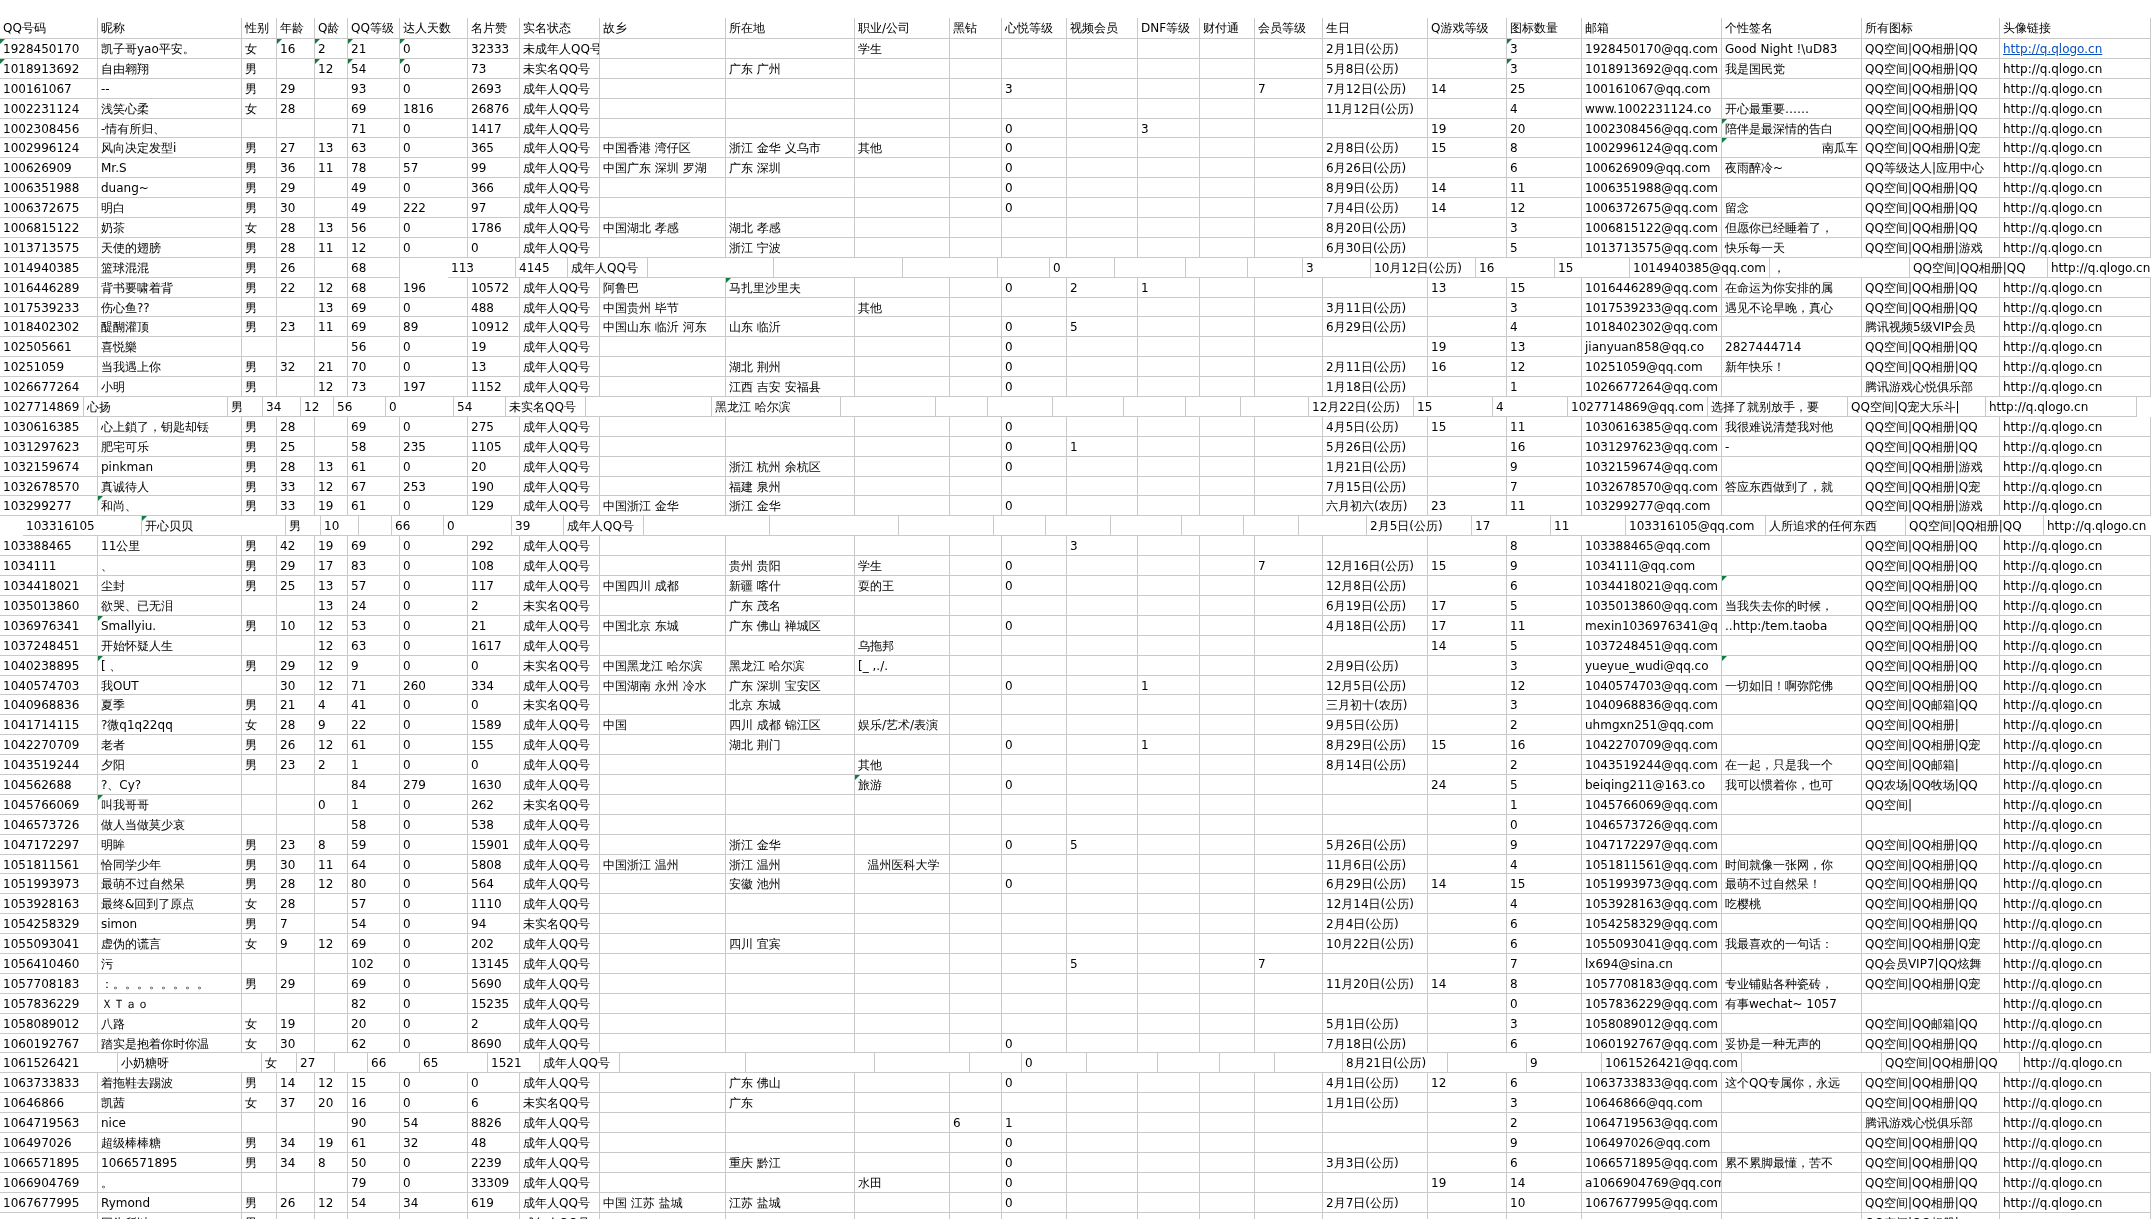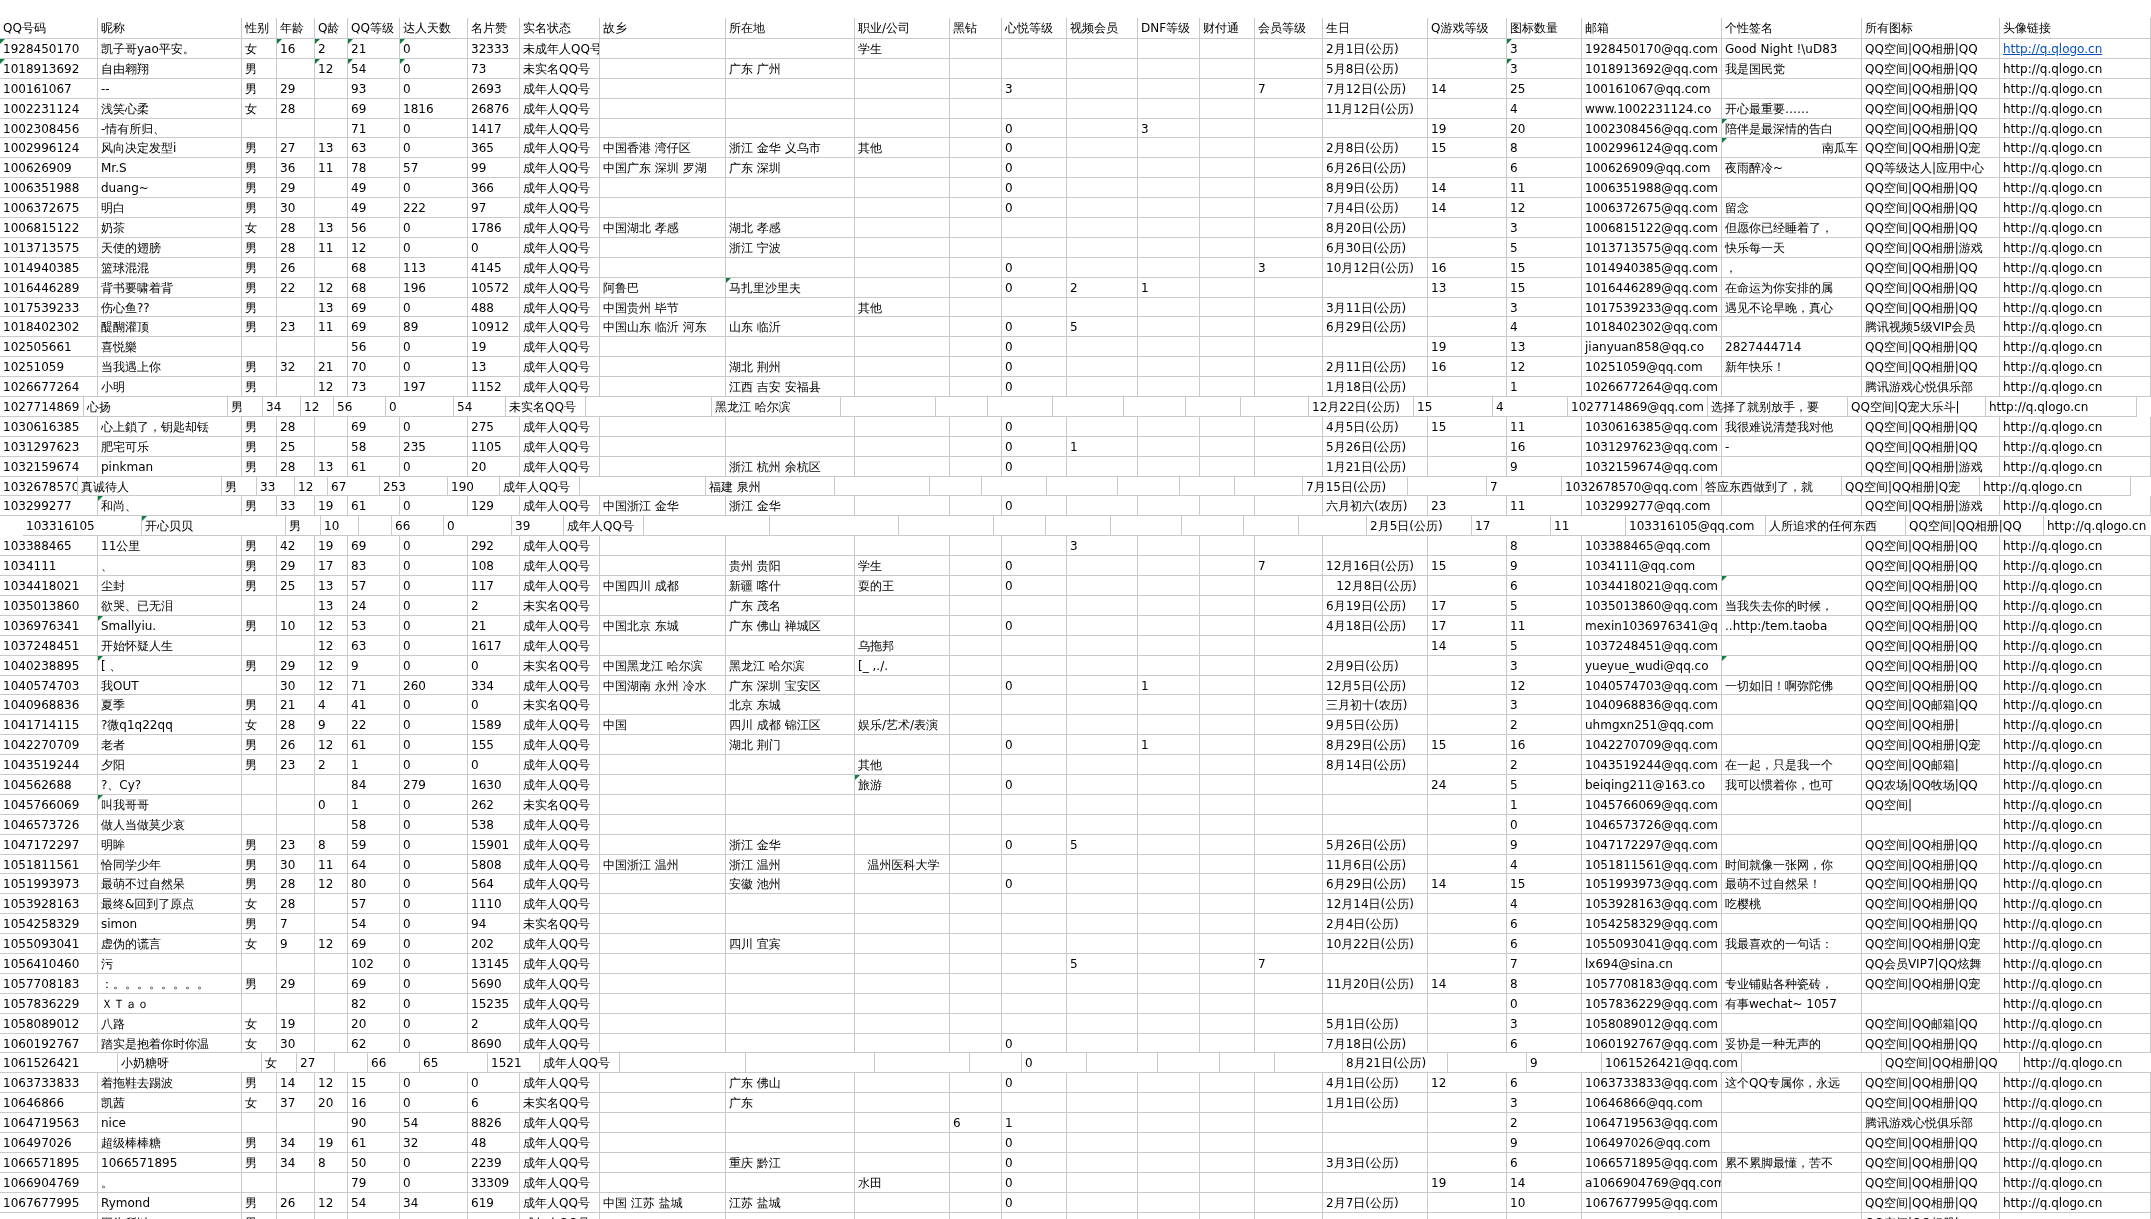--- a/index.html
+++ b/index.html
@@ -345,21 +345,21 @@
       <div class="cell" style="width: 138px;">QQ空间|QQ相册|游戏</div>
       <div class="cell" style="width: 151px;">http://q.qlogo.cn</div>
     </div>
     <div class="row">
       <div class="cell" style="width: 98px;">1014940385</div>
       <div class="cell" style="width: 144px;">篮球混混</div>
       <div class="cell" style="width: 35px;">男</div>
       <div class="cell" style="width: 38px;">26</div>
       <div class="cell" style="width: 33px;"></div>
       <div class="cell" style="width: 52px;">68</div>
-      <div class="cell" style="width: 68px;">113</div>
+      <div class="cell" style="width: 68px; margin-left: 48px;">113</div>
       <div class="cell" style="width: 52px;">4145</div>
       <div class="cell" style="width: 80px;">成年人QQ号</div>
       <div class="cell" style="width: 126px;"></div>
       <div class="cell" style="width: 129px;"></div>
       <div class="cell" style="width: 95px;"></div>
       <div class="cell" style="width: 52px;"></div>
       <div class="cell" style="width: 65px;">0</div>
       <div class="cell" style="width: 71px;"></div>
       <div class="cell" style="width: 62px;"></div>
       <div class="cell" style="width: 55px;"></div>
@@ -636,21 +636,21 @@
       <div class="cell" style="width: 68px;"></div>
       <div class="cell" style="width: 105px;">1月21日(公历)</div>
       <div class="cell" style="width: 79px;"></div>
       <div class="cell" style="width: 75px;">9</div>
       <div class="cell" style="width: 140px;">1032159674@qq.com</div>
       <div class="cell" style="width: 140px;"></div>
       <div class="cell" style="width: 138px;">QQ空间|QQ相册|游戏</div>
       <div class="cell" style="width: 151px;">http://q.qlogo.cn</div>
     </div>
     <div class="row">
-      <div class="cell" style="width: 78px;">1032678570</div>
+      <div class="cell" style="width: 98px;">1032678570</div>
       <div class="cell" style="width: 144px;">真诚待人</div>
       <div class="cell" style="width: 35px;">男</div>
       <div class="cell" style="width: 38px;">33</div>
       <div class="cell" style="width: 33px;">12</div>
       <div class="cell" style="width: 52px;">67</div>
       <div class="cell" style="width: 68px;">253</div>
       <div class="cell" style="width: 52px;">190</div>
       <div class="cell" style="width: 80px;">成年人QQ号</div>
       <div class="cell" style="width: 126px;"></div>
       <div class="cell" style="width: 129px;">福建 泉州</div>
@@ -789,21 +789,21 @@
       <div class="cell" style="width: 80px;">成年人QQ号</div>
       <div class="cell" style="width: 126px;">中国四川 成都</div>
       <div class="cell" style="width: 129px;">新疆 喀什</div>
       <div class="cell" style="width: 95px;">耍的王</div>
       <div class="cell" style="width: 52px;"></div>
       <div class="cell" style="width: 65px;">0</div>
       <div class="cell" style="width: 71px;"></div>
       <div class="cell" style="width: 62px;"></div>
       <div class="cell" style="width: 55px;"></div>
       <div class="cell" style="width: 68px;"></div>
-      <div class="cell" style="width: 105px; text-align: center;">12月8日(公历)</div>
+      <div class="cell" style="width: 105px;">12月8日(公历)</div>
       <div class="cell" style="width: 79px;"></div>
       <div class="cell" style="width: 75px;">6</div>
       <div class="cell" style="width: 140px;">1034418021@qq.com</div>
       <div class="cell gm" style="width: 140px;"></div>
       <div class="cell" style="width: 138px;">QQ空间|QQ相册|QQ</div>
       <div class="cell" style="width: 151px;">http://q.qlogo.cn</div>
     </div>
     <div class="row">
       <div class="cell" style="width: 98px;">1035013860</div>
       <div class="cell" style="width: 144px;">欲哭、已无泪</div>

